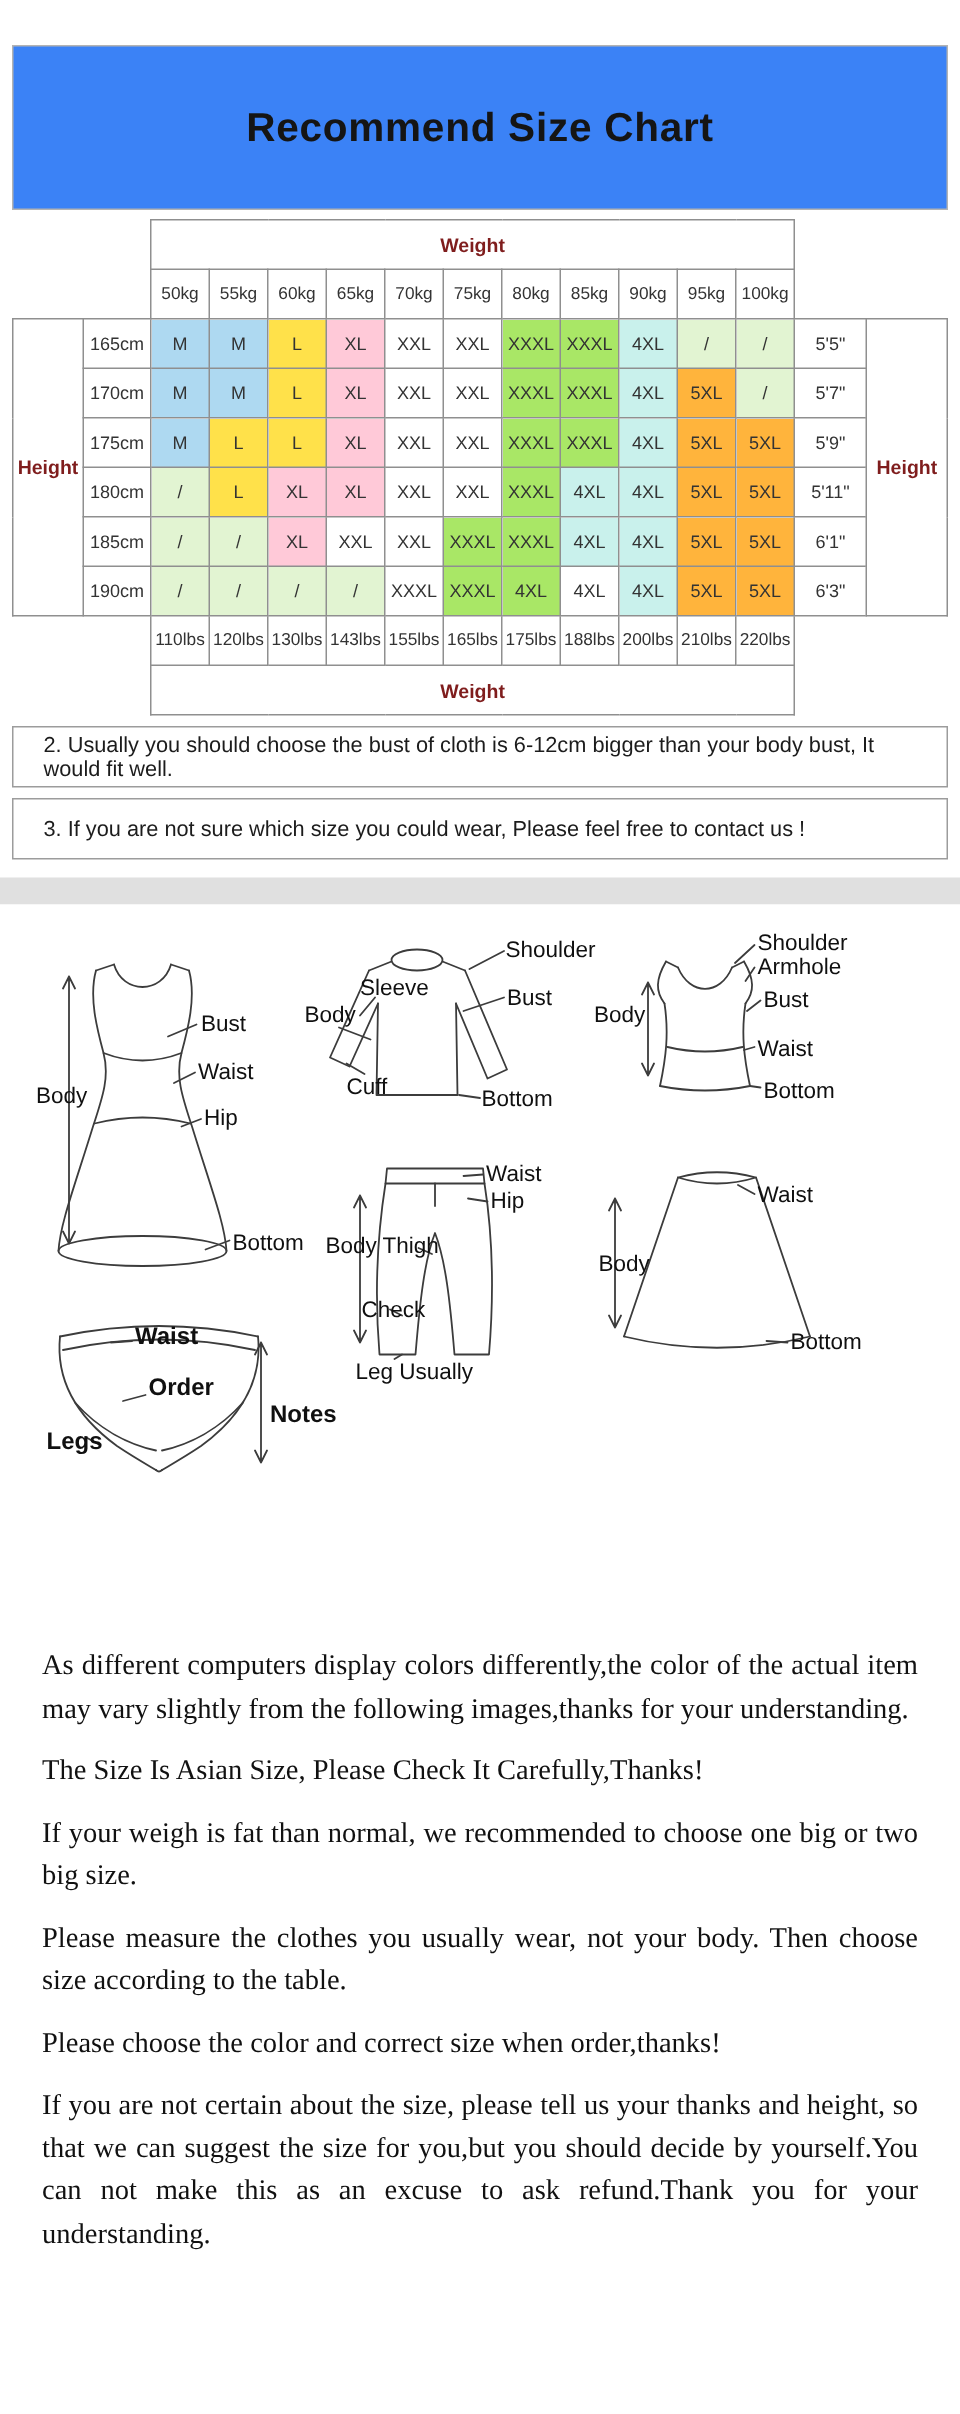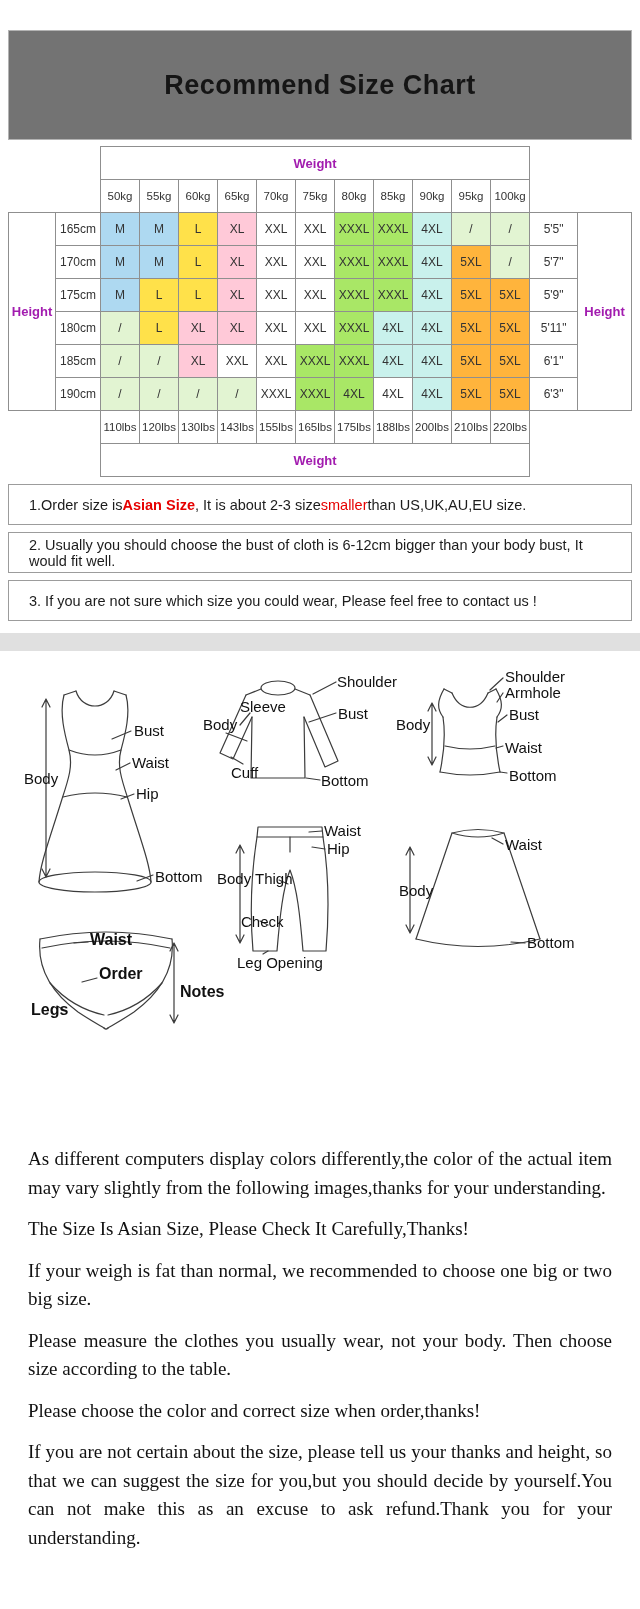--- a/index.html
+++ b/index.html
@@ -7,33 +7,33 @@
     width: 640px;
     background: #ffffff;
     font-family: "Liberation Sans", sans-serif;
     color: #222;
   }
   .top-section { background: #fff; padding: 30px 8px 12px; }
   .title-box {
     border: 1px solid #b3b3b3;
     height: 108px;
     display: flex; align-items: center; justify-content: center;
-    background: #737373;
+    background: #3b82f6;
   }
   .page-title { font-size: 27px; font-weight: 700; color: #151515; letter-spacing: .5px; }
 
   .size-table { border-collapse: collapse; table-layout: fixed; width: 623px; margin-top: 6px; }
   .size-table td {
     border: 1px solid #8f8f8f;
     text-align: center; vertical-align: middle;
     height: 32px; padding: 0;
     font-size: 12px; color: #333; overflow: hidden;
   }
   .size-table td.nb { border: none; background: #fff; }
-  .size-table td.hdr { font-weight: 700; font-size: 13px; color: #a21caf; margin-top: 36px; }
+  .size-table td.hdr { font-weight: 700; font-size: 13px; color: #7f1d1d; margin-top: 36px; }
   .size-table td.kg { font-size: 11.5px; }
   .size-table td.hcm, .size-table td.hft { font-size: 12px; }
 
   .order-notes { margin-top: 3px; }
   .note-row {
     border: 1px solid #9c9c9c; background: #fff;
     margin-top: 7px; min-height: 33px;
     display: flex; align-items: center;
     padding: 3px 10px 3px 20px;
     font-size: 14.5px; color: #1c1c1c;
@@ -204,27 +204,20 @@
           <tr>
             <td class="nb" colspan="2"></td>
             <td class="hdr" colspan="11">Weight</td>
             <td class="nb" colspan="2"></td>
           </tr>
         </tbody>
     </table>
 
     <div class="order-notes">
         <div class="note-row">
-          <span>1.Order size is </span>
-          <span class="red bold">Asian Size</span>
-          <span>, It is about 2-3 size </span>
-          <span class="red">smaller</span>
-          <span> than US,UK,AU,EU size.</span>
-        </div>
-        <div class="note-row">
           <span>2. Usually you should choose the bust of cloth is 6-12cm bigger than your body bust, It would fit well.</span>
         </div>
         <div class="note-row">
           <span>3. If you are not sure which size you could wear, Please feel free to contact us !</span>
         </div>
       </div>
   </div>
 
   <div class="divider"></div>
 
@@ -309,21 +302,21 @@
     <div class="lbl" style="left:396px;top:66px">Body</div>
     <div class="lbl" style="left:509px;top:56px">Bust</div>
     <div class="lbl" style="left:505px;top:89px">Waist</div>
     <div class="lbl" style="left:509px;top:117px">Bottom</div>
 
     <div class="lbl" style="left:324px;top:172px">Waist</div>
     <div class="lbl" style="left:327px;top:190px">Hip</div>
     <div class="lbl" style="left:217px;top:220px">Body</div>
     <div class="lbl" style="left:255px;top:220px">Thigh</div>
     <div class="lbl" style="left:241px;top:263px">Check</div>
-    <div class="lbl" style="left:237px;top:304px">Leg Opening</div>
+    <div class="lbl" style="left:237px;top:304px">Leg Usually</div>
 
     <div class="lbl" style="left:505px;top:186px">Waist</div>
     <div class="lbl" style="left:399px;top:232px">Body</div>
     <div class="lbl" style="left:527px;top:284px">Bottom</div>
 
     <div class="lbl bold" style="left:90px;top:280px">Waist</div>
     <div class="lbl bold" style="left:99px;top:314px">Order</div>
     <div class="lbl bold" style="left:31px;top:350px">Legs</div>
     <div class="lbl bold" style="left:180px;top:332px">Notes</div>
   </div>

